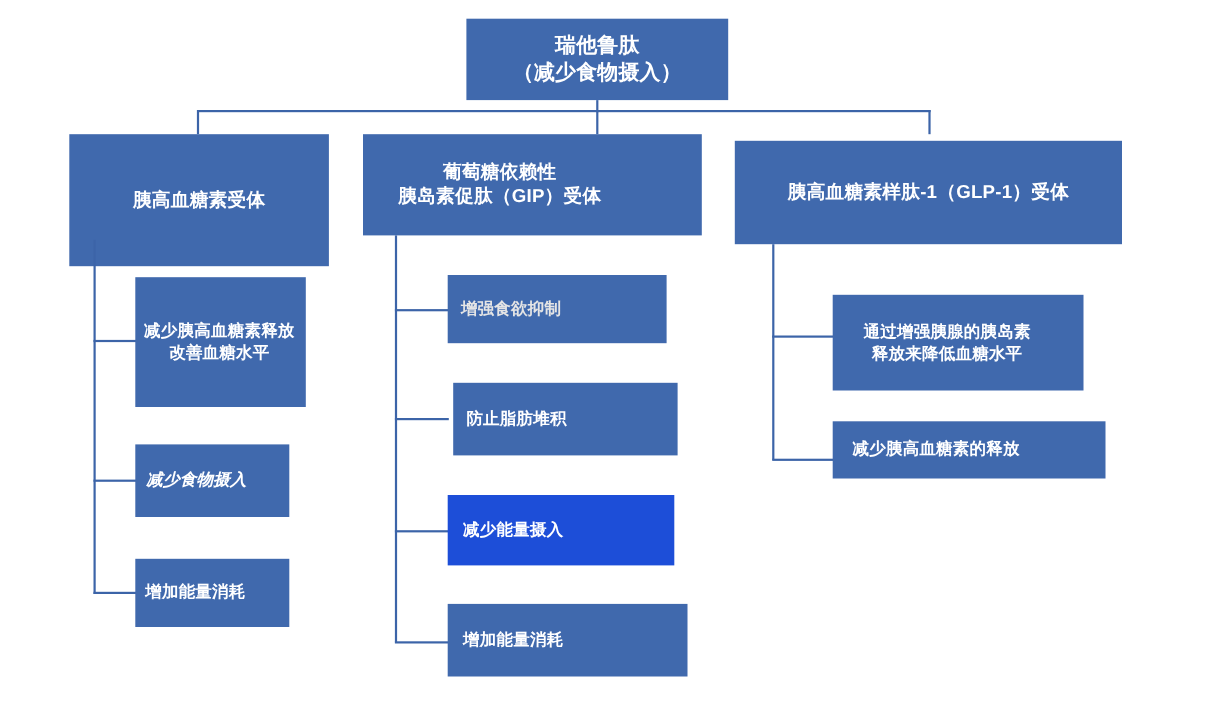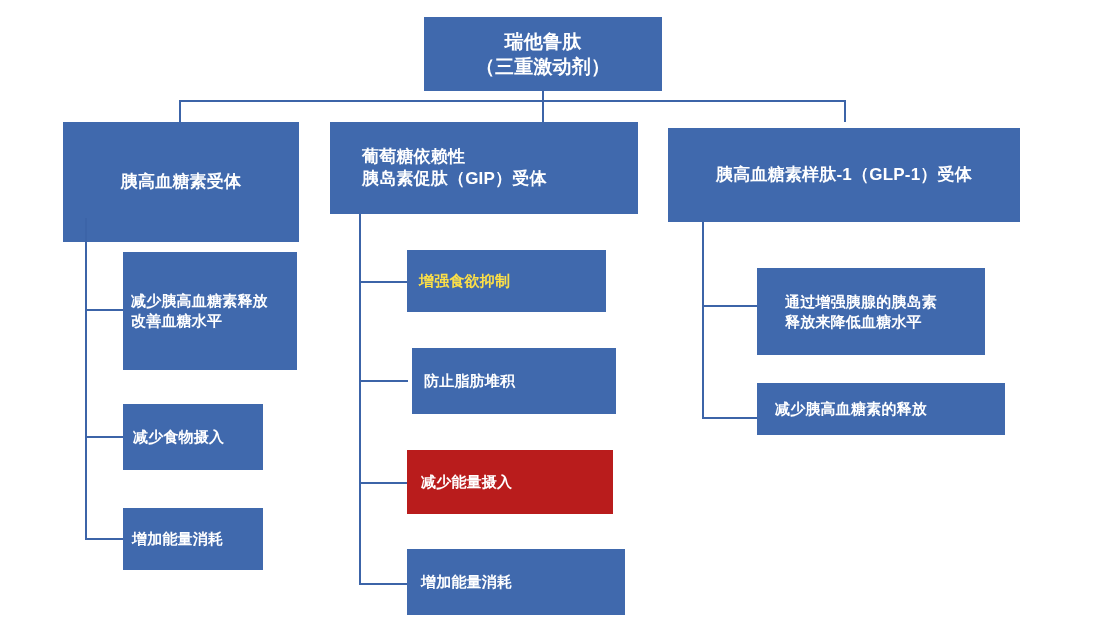--- a/index.html
+++ b/index.html
@@ -26,73 +26,73 @@
     line-height: 1.32;
     white-space: pre-line;
     letter-spacing: 0.2px;
   }
   .node.center {
     justify-content: center;
     text-align: center;
   }
   .node.lead {
     justify-content: flex-start;
-    text-align: left;
+    text-align: center;
   }
   .lvl1 { font-size: 19px; }
   .lvl2 { font-size: 17px; }
   .lvl3 { font-size: 15px; }
 
   .connector {
     position: absolute;
     background: #3c64a8;
   }
   .conn-h { height: 2px; }
   .conn-v { width: 2px; }
 </style>
 </head>
 <body>
 
 <div id="canvas">
 
   <div class="node center lvl1" style="left: 424px; top: 17px; width: 238px; height: 74px; background: rgb(64, 105, 173); color: rgb(255, 255, 255);">瑞他鲁肽
-（三重激动剂）</div>
+（减少食物摄入）</div>
 
   <div class="connector conn-v" style="left: 542px; top: 91px; height: 11px; background: rgb(60, 100, 168);"></div>
   <div class="connector conn-h" style="left: 180px; top: 100px; width: 666px; background: rgb(60, 100, 168);"></div>
   <div class="connector conn-v" style="left: 179px; top: 100px; height: 22px; background: rgb(60, 100, 168);"></div>
   <div class="connector conn-v" style="left: 542px; top: 100px; height: 22px; background: rgb(60, 100, 168);"></div>
   <div class="connector conn-v" style="left: 844px; top: 100px; height: 22px; background: rgb(60, 100, 168);"></div>
 
   <div class="node center lvl2" style="left: 63px; top: 122px; width: 236px; height: 120px; background: rgb(64, 105, 173); color: rgb(255, 255, 255);">胰高血糖素受体</div>
 
   <div class="node lead lvl2" style="left: 330px; top: 122px; width: 308px; height: 92px; padding-left: 32px; background: rgb(64, 105, 173); color: rgb(255, 255, 255);">葡萄糖依赖性
 胰岛素促肽（GIP）受体</div>
 
   <div class="node center lvl2" style="left: 668px; top: 128px; width: 352px; height: 94px; background: rgb(64, 105, 173); color: rgb(255, 255, 255);">胰高血糖素样肽-1（GLP-1）受体</div>
 
   <div class="connector conn-v" style="left: 85px; top: 218px; height: 322px; background: rgb(60, 100, 168);"></div>
   <div class="connector conn-h" style="left: 85px; top: 309px; width: 39px; background: rgb(60, 100, 168);"></div>
   <div class="connector conn-h" style="left: 85px; top: 436px; width: 39px; background: rgb(60, 100, 168);"></div>
   <div class="connector conn-h" style="left: 85px; top: 538px; width: 39px; background: rgb(60, 100, 168);"></div>
 
-  <div class="node lead lvl3" style="left: 123px; top: 252px; width: 174px; height: 118px; padding-left: 8px; background: rgb(64, 105, 173); color: rgb(255, 255, 255);">减少胰高血糖素释放
+  <div class="node lead lvl3" style="left: 123px; top: 252px; width: 155px; height: 118px; padding-left: 8px; background: rgb(64, 105, 173); color: rgb(255, 255, 255);">减少胰高血糖素释放
 改善血糖水平</div>
-  <div class="node lead lvl3" style="left: 123px; top: 404px; width: 140px; height: 66px; padding-left: 10px; background: rgb(64, 105, 173); color: rgb(255, 255, 255);">减少食物摄入</div>
+  <div class="node lead lvl3" style="left: 123px; top: 404px; width: 140px; height: 66px; padding-left: 10px; background: rgb(64, 105, 173); color: rgb(255, 255, 255); font-style: italic;">减少食物摄入</div>
   <div class="node lead lvl3" style="left: 123px; top: 508px; width: 140px; height: 62px; padding-left: 9px; background: rgb(64, 105, 173); color: rgb(255, 255, 255);">增加能量消耗</div>
 
   <div class="connector conn-v" style="left: 359px; top: 214px; height: 370px; background: rgb(60, 100, 168);"></div>
   <div class="connector conn-h" style="left: 359px; top: 281px; width: 49px; background: rgb(60, 100, 168);"></div>
   <div class="connector conn-h" style="left: 359px; top: 380px; width: 49px; background: rgb(60, 100, 168);"></div>
   <div class="connector conn-h" style="left: 359px; top: 482px; width: 49px; background: rgb(60, 100, 168);"></div>
   <div class="connector conn-h" style="left: 359px; top: 583px; width: 49px; background: rgb(60, 100, 168);"></div>
 
-  <div class="node lead lvl3" style="left: 407px; top: 250px; width: 199px; height: 62px; padding-left: 12px; background: rgb(64, 105, 173); color: #fde047;">增强食欲抑制</div>
+  <div class="node lead lvl3" style="left: 407px; top: 250px; width: 199px; height: 62px; padding-left: 12px; background: rgb(64, 105, 173); color: #e5e5e5;">增强食欲抑制</div>
   <div class="node lead lvl3" style="left: 412px; top: 348px; width: 204px; height: 66px; padding-left: 12px; background: rgb(64, 105, 173); color: rgb(255, 255, 255);">防止脂肪堆积</div>
-  <div class="node lead lvl3" style="left: 407px; top: 450px; width: 206px; height: 64px; padding-left: 14px; background: #b91c1c; color: rgb(255, 255, 255);">减少能量摄入</div>
+  <div class="node lead lvl3" style="left: 407px; top: 450px; width: 206px; height: 64px; padding-left: 14px; background: #1d4ed8; color: rgb(255, 255, 255);">减少能量摄入</div>
   <div class="node lead lvl3" style="left: 407px; top: 549px; width: 218px; height: 66px; padding-left: 14px; background: rgb(64, 105, 173); color: rgb(255, 255, 255);">增加能量消耗</div>
 
   <div class="connector conn-v" style="left: 702px; top: 222px; height: 196px; background: rgb(60, 100, 168);"></div>
   <div class="connector conn-h" style="left: 702px; top: 305px; width: 56px; background: rgb(60, 100, 168);"></div>
   <div class="connector conn-h" style="left: 702px; top: 417px; width: 56px; background: rgb(60, 100, 168);"></div>
 
   <div class="node lead lvl3" style="left: 757px; top: 268px; width: 228px; height: 87px; padding-left: 28px; background: rgb(64, 105, 173); color: rgb(255, 255, 255);">通过增强胰腺的胰岛素
 释放来降低血糖水平</div>
   <div class="node lead lvl3" style="left: 757px; top: 383px; width: 248px; height: 52px; padding-left: 18px; background: rgb(64, 105, 173); color: rgb(255, 255, 255);">减少胰高血糖素的释放</div>
 

